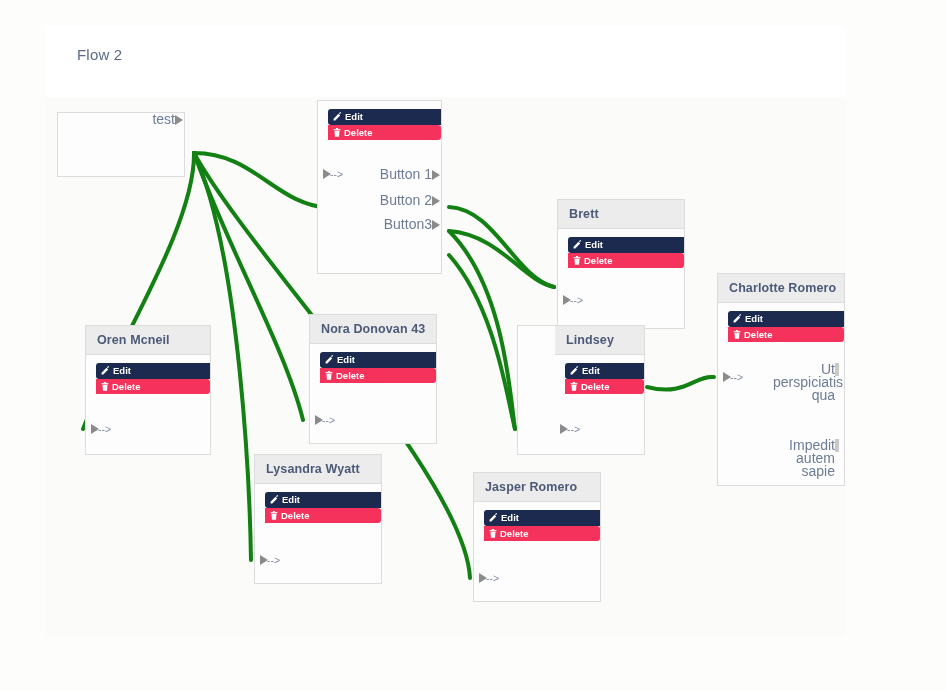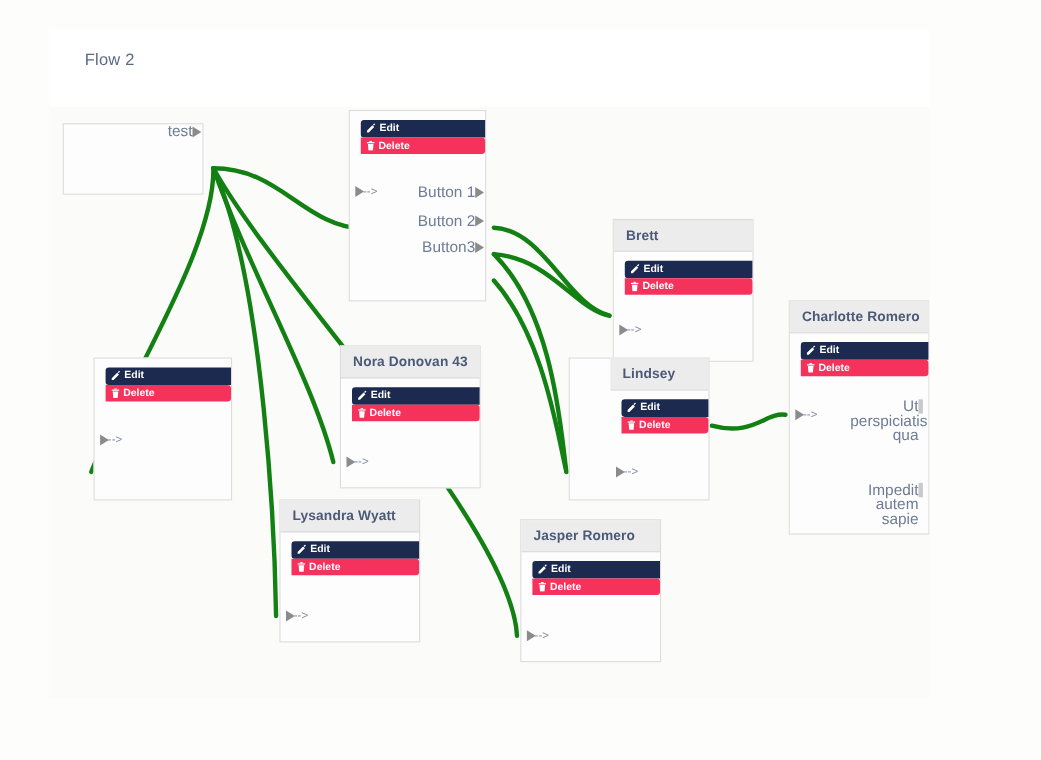--- a/index.html
+++ b/index.html
@@ -254,20 +254,21 @@
                 </span>
                 <span>Delete</span>
               </button>
             </div>
             <div class="port-in" style="top: 68px;"><span class="port-marker-in" style="top: 1px;"></span><span>--&gt;</span></div>
             <div class="port-out" style="top: 60px; width: 62px;"><span>Ut perspiciatis qua</span><span class="port-tab-out" style="top: 0px;"></span></div>
             <div class="port-out" style="top: 136px; width: 62px;"><span>Impedit autem sapie</span><span class="port-tab-out" style="top: 0px;"></span></div>
           </div>
         </div>
         <div class="node" style="left: 40px; top: 228px; width: 126px; height: 130px;">
+          <div class="node-head">Oren Mcneil</div>
           <div class="node-body">
             <div class="btn-row">
               <button class="btn btn-edit">
                 <span>
                   <svg width="9" height="9" viewBox="0 0 16 16" fill="#fff">
                     <path d="M14.5 1.5 13 0 10.6 2.4l1.5 1.5L14.5 1.5z"></path>
                     <path d="M9.8 3.2 1 12v3h3l8.8-8.8-3-3z"></path>
                   </svg>
                 </span>
                 <span>Edit</span>

